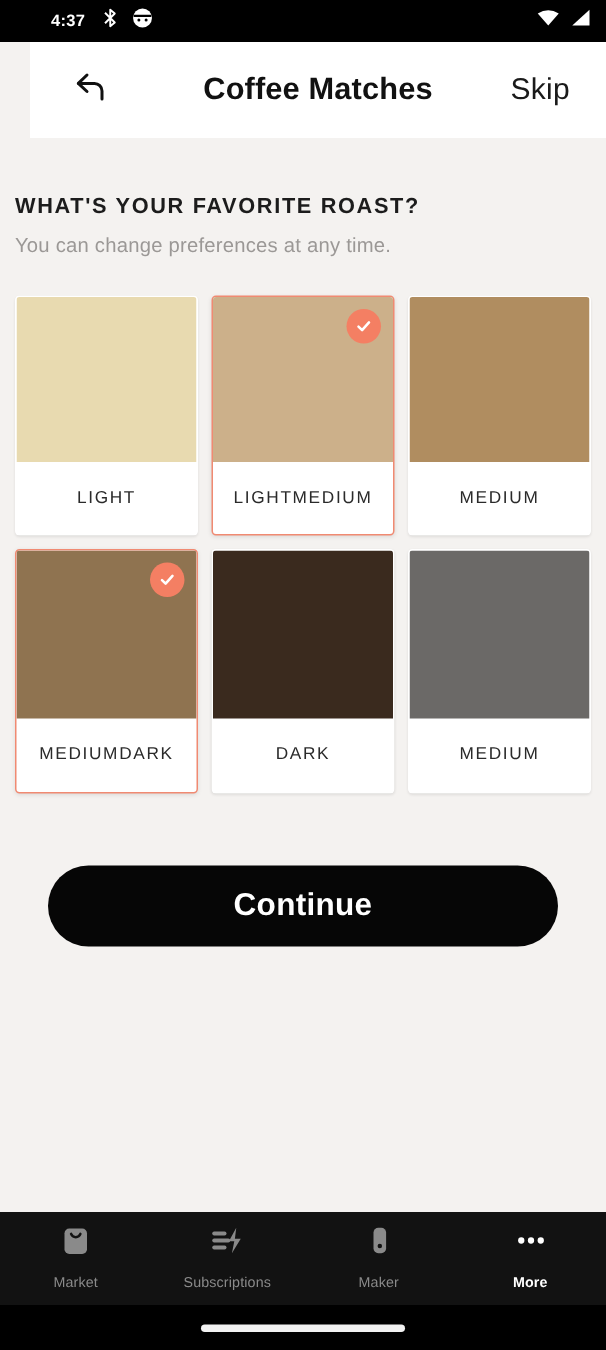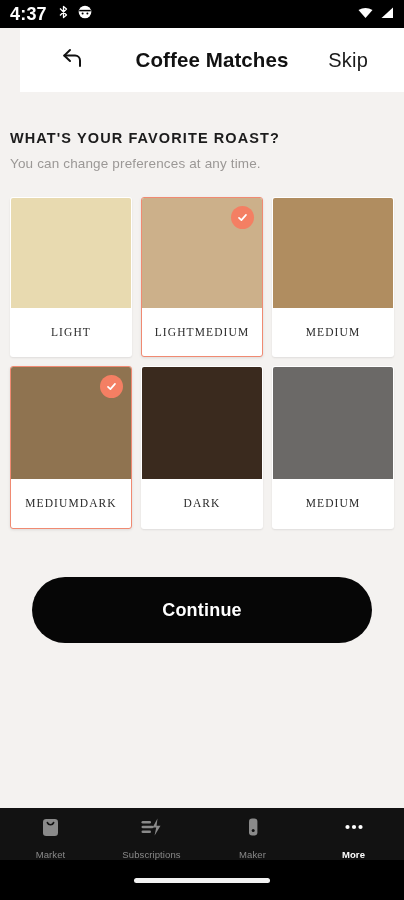--- a/index.html
+++ b/index.html
@@ -9,28 +9,28 @@
     background: #f4f2f0;
     overflow: hidden;
   }
   .phone { position: relative; width: 404px; height: 900px; background: #f4f2f0; }
 
   
   .statusbar {
     height: 28px; background: #000; color: #fff;
     display: flex; align-items: center; padding: 0 10px;
   }
-  .status-time { font-size: 18px; font-weight: 600; letter-spacing: .2px; }
+  .status-time { font-size: 11px; font-weight: 600; letter-spacing: .2px; margin-left: 24px; }
   .status-left-icons { display: flex; align-items: center; gap: 9px; margin-left: 11px; }
   .status-right { margin-left: auto; display: flex; align-items: center; gap: 7px; }
 
   
   .appbar {
     height: 64px; background: #fff;
-    display: flex; align-items: center; padding: 0 36px;
+    display: flex; align-items: center; padding: 0 24px;
     position: relative;
     margin-left: 20px;
   }
   .back-btn { width: 34px; height: 34px; display: flex; align-items: center; justify-content: center; cursor: pointer; }
   .appbar-title {
     position: absolute; left: 0; right: 0; text-align: center;
     font-size: 20.5px; font-weight: 700; color: #111; letter-spacing: .1px;
     pointer-events: none;
   }
   .skip-btn {
@@ -44,21 +44,20 @@
   .h-title {
     font-size: 14.5px; font-weight: 700; color: #1c1c1c;
     letter-spacing: 1.1px;
   }
   .h-sub { font-size: 13.5px; color: #9b9896; margin-top: 10px; letter-spacing: .15px; }
 
   .grid {
     margin-top: 26px;
     display: grid; grid-template-columns: repeat(3, 1fr);
     gap: 9px;
-    font-family: Liberation Serif, serif;
   }
   .card {
     background: #fff; border-radius: 3px;
     border: 1.6px solid transparent;
     overflow: hidden; cursor: pointer;
     display: flex; flex-direction: column;
     box-shadow: 0 1px 2px rgba(0,0,0,.09);
     height: 160px;
   }
   .card.selected { border-color: #f08a72; box-shadow: 0 1px 3px rgba(0,0,0,.10); }
@@ -73,34 +72,34 @@
   .card-label {
     flex: 1; display: flex; align-items: center; justify-content: center;
     text-align: center; font-size: 11.5px; font-weight: 500;
     color: #2a2a2a; letter-spacing: 1.1px; line-height: 1.45;
     padding: 4px 2px;
   }
 
   
   .continue-wrap { padding: 0 22px; margin-top: 48px; }
   .continue-btn {
-    width: 100%; height: 66px; border-radius: 34px;
+    width: 100%; height: 54px; border-radius: 34px;
     background: #060606; color: #fff; border: none;
-    font-size: 18px; font-weight: 700; cursor: pointer;
+    font-size: 21px; font-weight: 700; cursor: pointer;
     font-family: "Liberation Sans", sans-serif;
     letter-spacing: .2px;
   }
 
   
   .bottomnav {
     position: absolute; left: 0; right: 0; bottom: 0;
     background: #121212; height: 92px;
     display: flex; flex-direction: column;
   }
-  .tabs { display: flex; height: 52px; padding-top: 8px; }
+  .tabs { display: flex; height: 62px; padding-top: 8px; }
   .tab {
     flex: 1; display: flex; flex-direction: column;
     align-items: center; justify-content: flex-start; gap: 7px;
     cursor: pointer; color: #8a8a8a;
   }
   .tab.active { color: #ffffff; }
   .tab-label { font-size: 9.5px; letter-spacing: .1px; }
   .tab.active .tab-label { font-weight: 700; }
   .homebar-area { flex: 1; background: #000; display: flex; align-items: center; justify-content: center; }
   .homebar { width: 136px; height: 5px; border-radius: 3px; background: #f2f2f2; }

